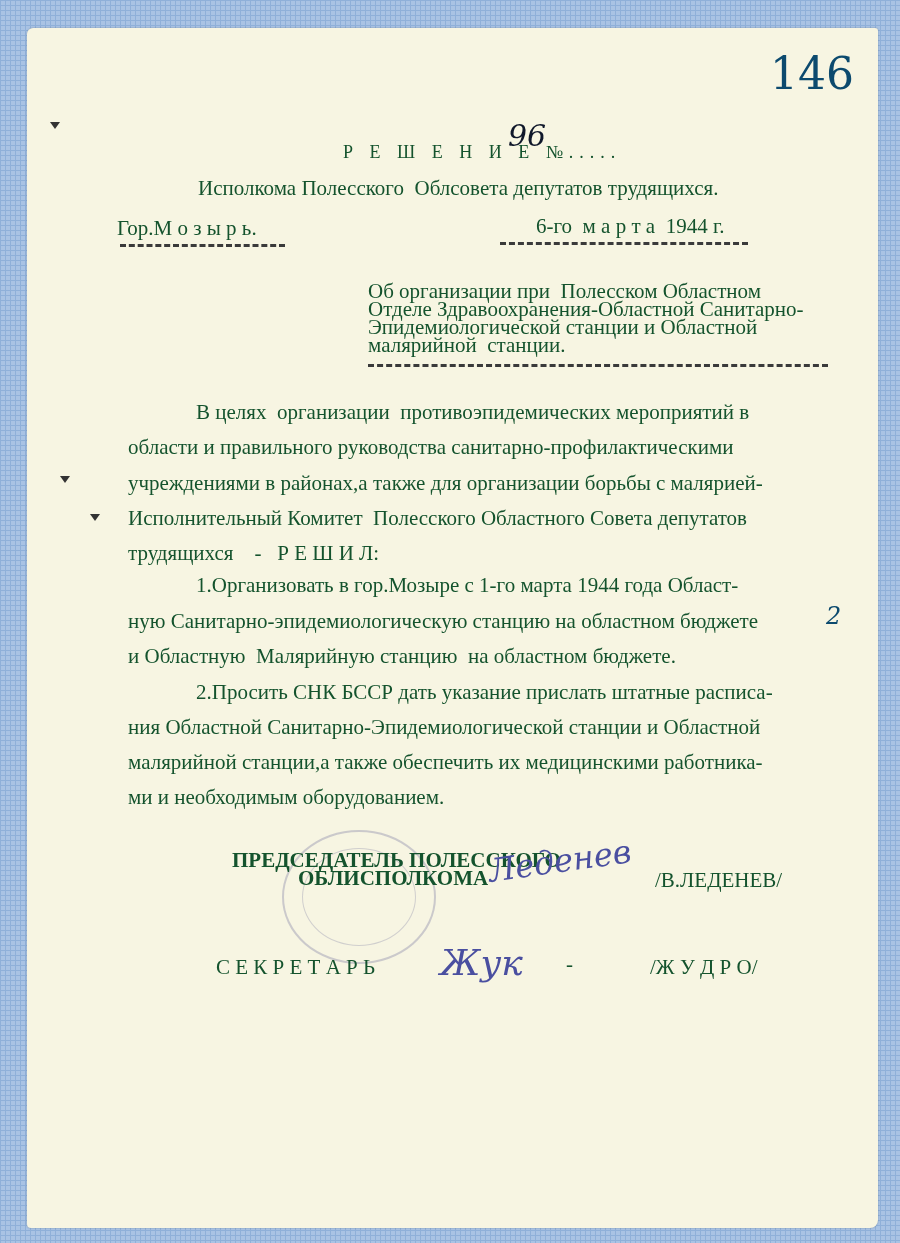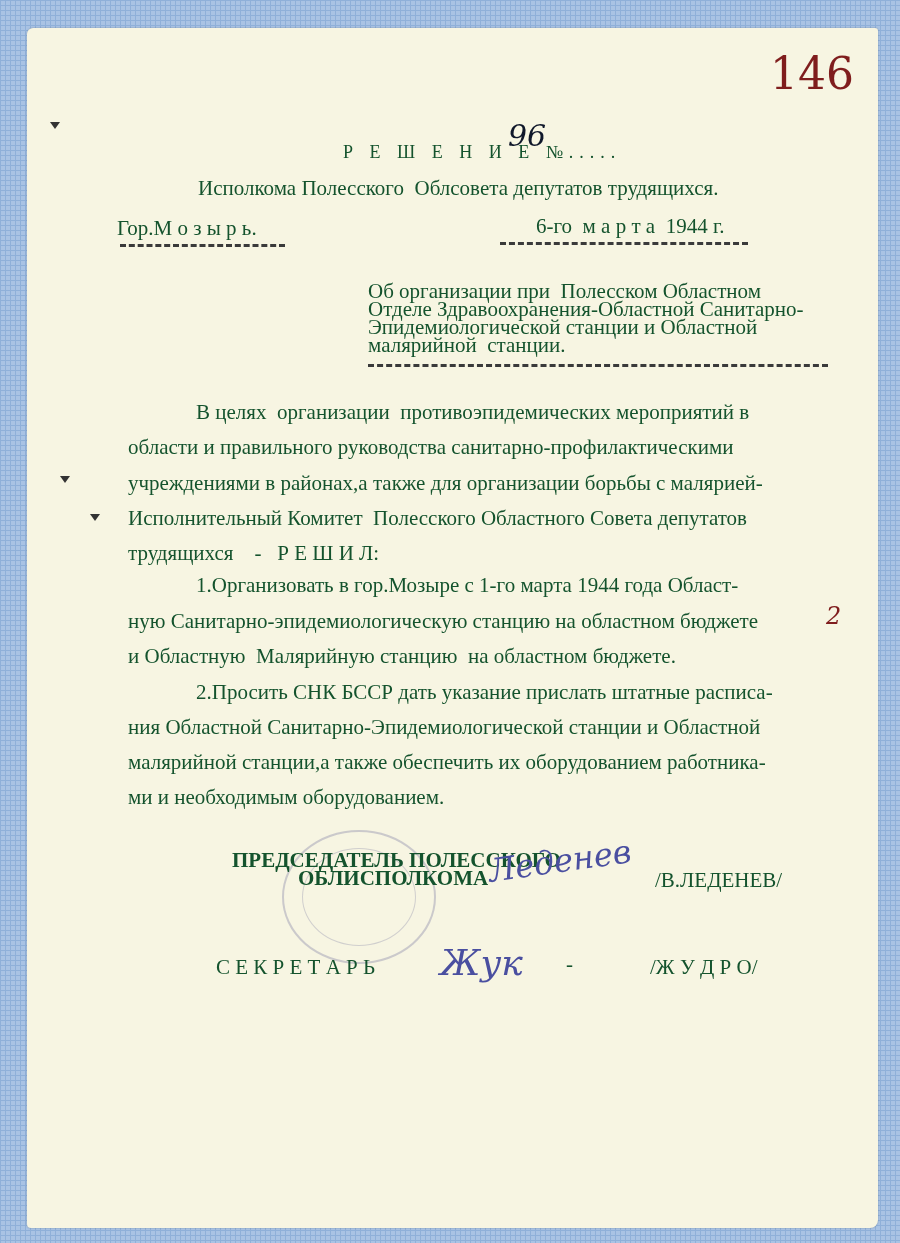--- a/index.html
+++ b/index.html
@@ -10,21 +10,21 @@
       linear-gradient(#8fb0d9 1px, transparent 1px),
       linear-gradient(90deg, #8fb0d9 1px, transparent 1px);
     background-size:5px 5px;
   }
   .paper {
     position:absolute; left:27px; top:28px; width:851px; height:1200px;
     background:#f7f5e2; border-radius:6px 3px 8px 4px;
     box-shadow: 0 0 2px rgba(0,0,0,0.25);
   }
   .tw { position:absolute; font-family:Liberation Serif, serif; color:#14532d; white-space:pre; }
-  .hand { position:absolute; font-family:"DejaVu Serif",serif; font-style:italic; color:#7f1d1d; }
+  .hand { position:absolute; font-family:"DejaVu Serif",serif; font-style:italic; color:#0c4a6e; }
   .ink { color:#0f172a; }
   .title { font-size:18px; letter-spacing:6px; }
   .line { font-size:21px; }
   .dash { position:absolute; border-top:3px dashed #3a3a3a; height:0; }
   .stamp {
     position:absolute; left:282px; top:830px; width:150px; height:130px;
     border:2px solid rgba(120,120,160,0.35); border-radius:50%;
   }
   .stamp::after {
     content:""; position:absolute; left:18px; top:16px; right:18px; bottom:16px;
@@ -74,21 +74,21 @@
 <div>
   <div class="tw line" style="left:196px;top:573px;">1.Организовать в гор.Мозыре с 1-го марта 1944 года Област-</div>
   <div class="tw line" style="left:128px;top:609px;">ную Санитарно-эпидемиологическую станцию на областном бюджете</div>
   <div class="tw line" style="left:128px;top:644px;">и Областную  Малярийную станцию  на областном бюджете.</div>
   <div class="hand" style="left:826px;top:602px;font-size:24px;">2</div>
 </div>
 
 <div>
   <div class="tw line" style="left:196px;top:680px;">2.Просить СНК БССР дать указание прислать штатные расписа-</div>
   <div class="tw line" style="left:128px;top:715px;">ния Областной Санитарно-Эпидемиологической станции и Областной</div>
-  <div class="tw line" style="left:128px;top:750px;">малярийной станции,а также обеспечить их оборудованием работника-</div>
+  <div class="tw line" style="left:128px;top:750px;">малярийной станции,а также обеспечить их медицинскими работника-</div>
   <div class="tw line" style="left:128px;top:785px;">ми и необходимым оборудованием.</div>
 </div>
 
 <div class="stamp"></div>
 
 <div>
   <div class="tw line" style="left:232px;top:848px;font-weight:bold;">ПРЕДСЕДАТЕЛЬ ПОЛЕССКОГО</div>
   <div class="tw line" style="left:298px;top:866px;font-weight:bold;">ОБЛИСПОЛКОМА</div>
   <div class="sig" style="left:488px;top:842px;font-size:32px;transform:rotate(-8deg);">Леденев</div>
   <div class="tw line" style="left:655px;top:868px;">/В.ЛЕДЕНЕВ/</div>

